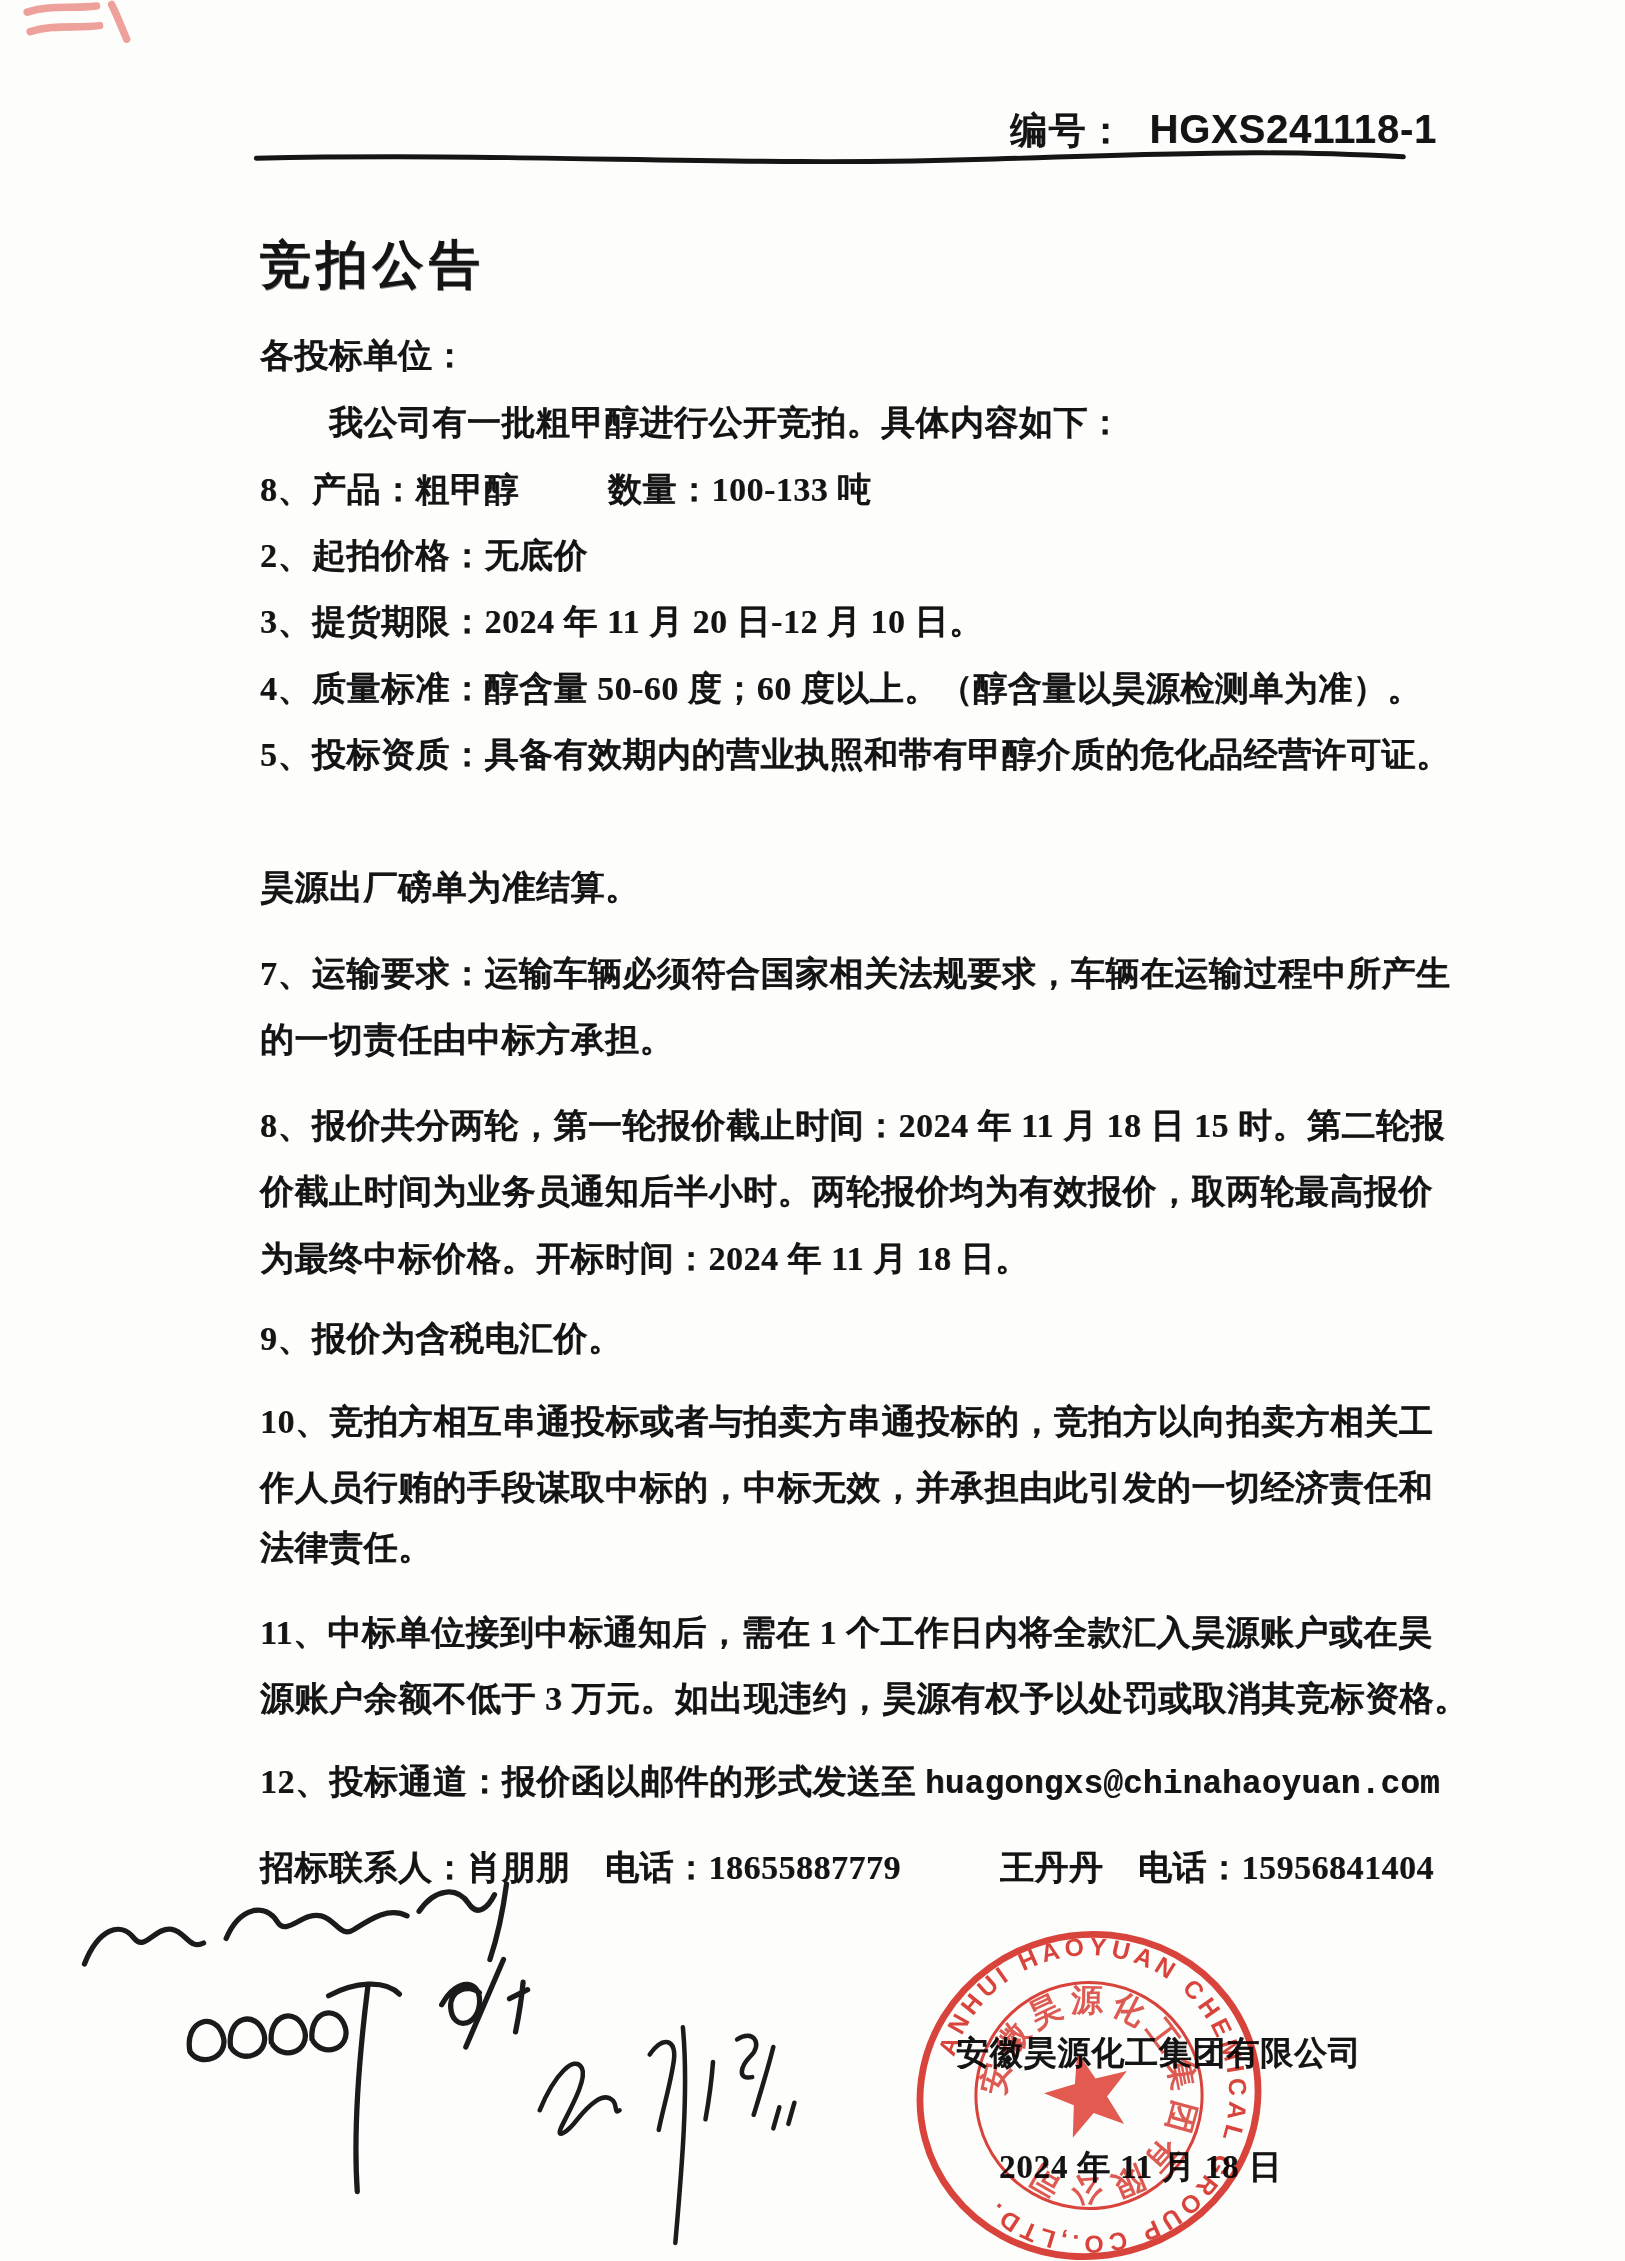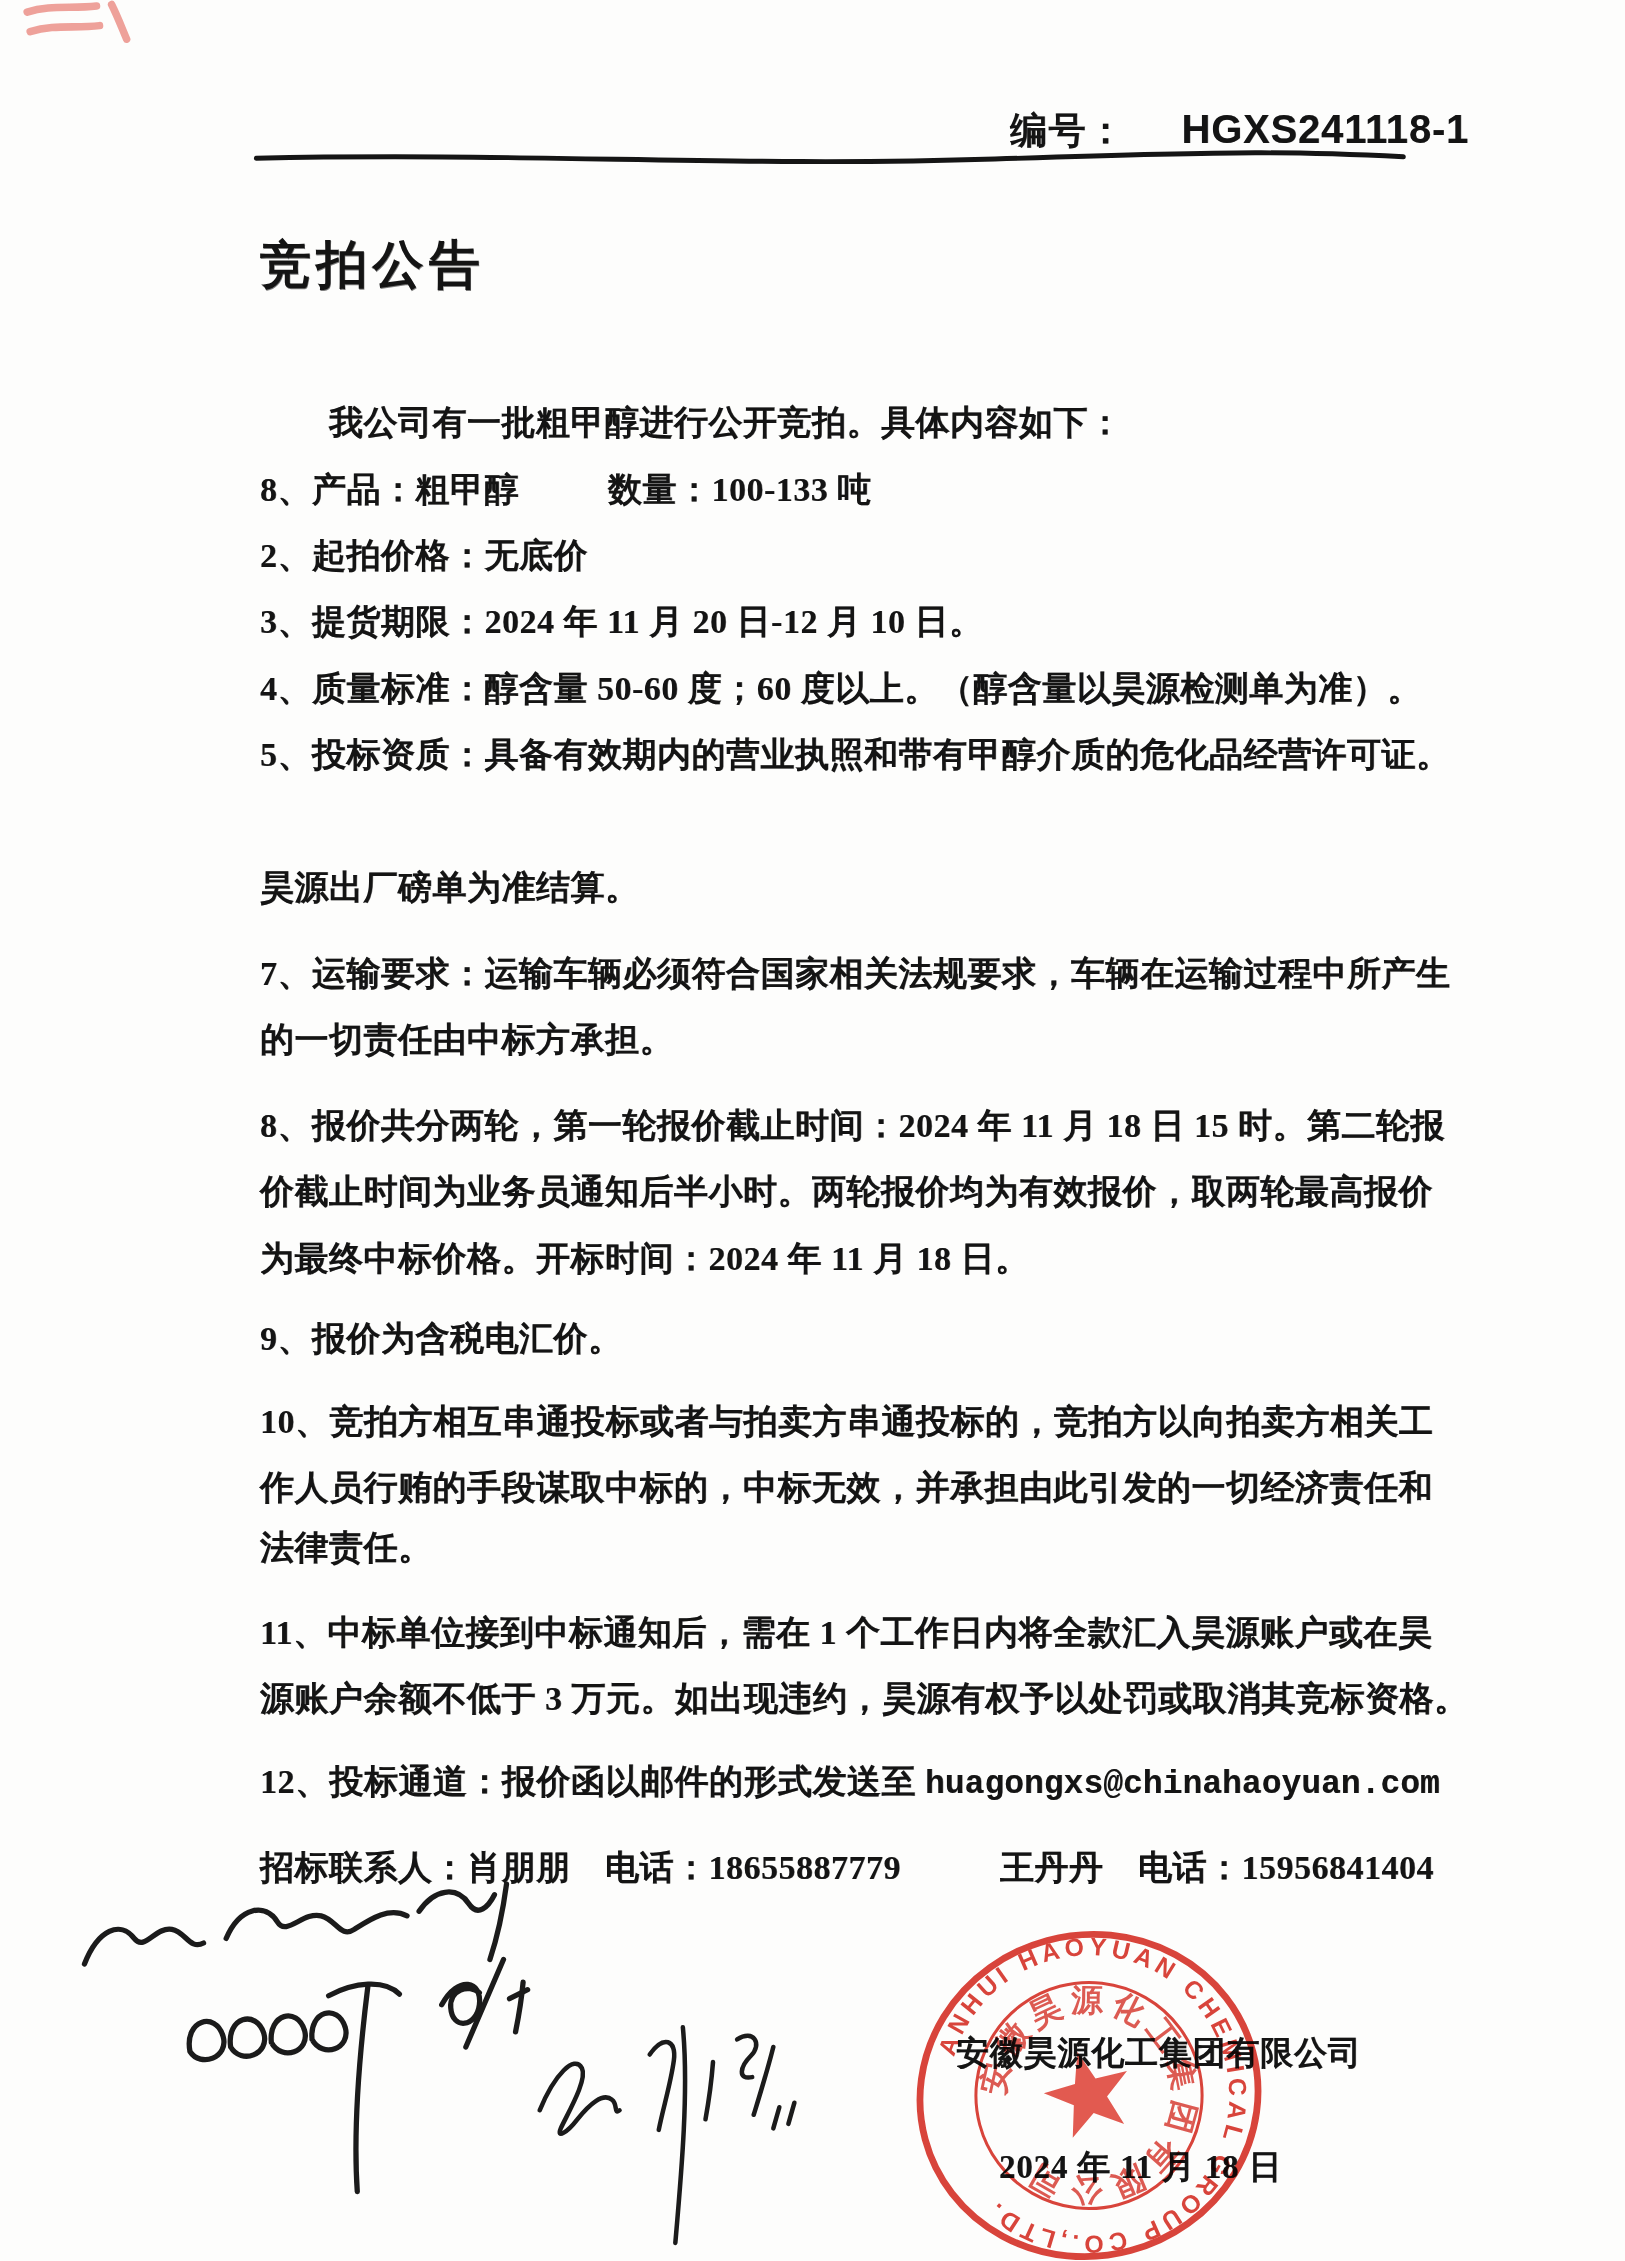--- a/index.html
+++ b/index.html
@@ -3,21 +3,21 @@
 <meta charset="utf-8">
 <style>
   html,body{margin:0;padding:0;background:#e9e9e9;}
   .page{
     position:relative;width:1625px;height:2261px;margin:0 auto;
     background:#fdfdfc;overflow:hidden;
     font-family:"Liberation Serif","DejaVu Serif",serif;
     color:#141414;
   }
   .doc-no{
-    position:absolute;top:106px;left:1010px;display:flex;align-items:baseline;gap:56px;
+    position:absolute;top:106px;left:1010px;display:flex;align-items:baseline;gap:24px;
     font-weight:700;font-size:37px;letter-spacing:1.5px;
     text-shadow:0.4px 0.4px 0.5px rgba(20,20,20,.5);
     white-space:nowrap;
   }
   .doc-no .num{font-family:"Liberation Sans","DejaVu Sans",sans-serif;font-size:40px;letter-spacing:0.8px;}
   .doc-title{
     position:absolute;top:231px;left:260px;width:1142px;text-align:left;
     font-size:51px;font-weight:700;letter-spacing:5.3px;
     text-shadow:0.5px 0.5px 0.6px rgba(20,20,20,.55);
     white-space:nowrap;
@@ -61,20 +61,21 @@
 
 <div class="page">
 
   <div class="doc-no">
     <span>编号：</span>
     <span class="num">HGXS241118-1</span>
   </div>
 
   <div class="doc-title">竞拍公告</div>
 
+  <div class="body-line" style="top:332px">各投标单位：</div>
   <div class="body-line indent" style="top:399px">我公司有一批粗甲醇进行公开竞拍。具体内容如下：</div>
 
   <div class="body-line" style="top:466px">
     <span>8、产品：粗甲醇</span><span class="gap gap-item1"></span><span>数量：100-133 吨</span>
   </div>
 
   <div class="body-line" style="top:532px">2、起拍价格：无底价</div>
   <div class="body-line" style="top:598px">3、提货期限：2024 年 11 月 20 日-12 月 10 日。</div>
   <div class="body-line" style="top:665px">4、质量标准：醇含量 50-60 度；60 度以上。（醇含量以昊源检测单为准）。</div>
   <div class="body-line" style="top:731px">5、投标资质：具备有效期内的营业执照和带有甲醇介质的危化品经营许可证。</div>

